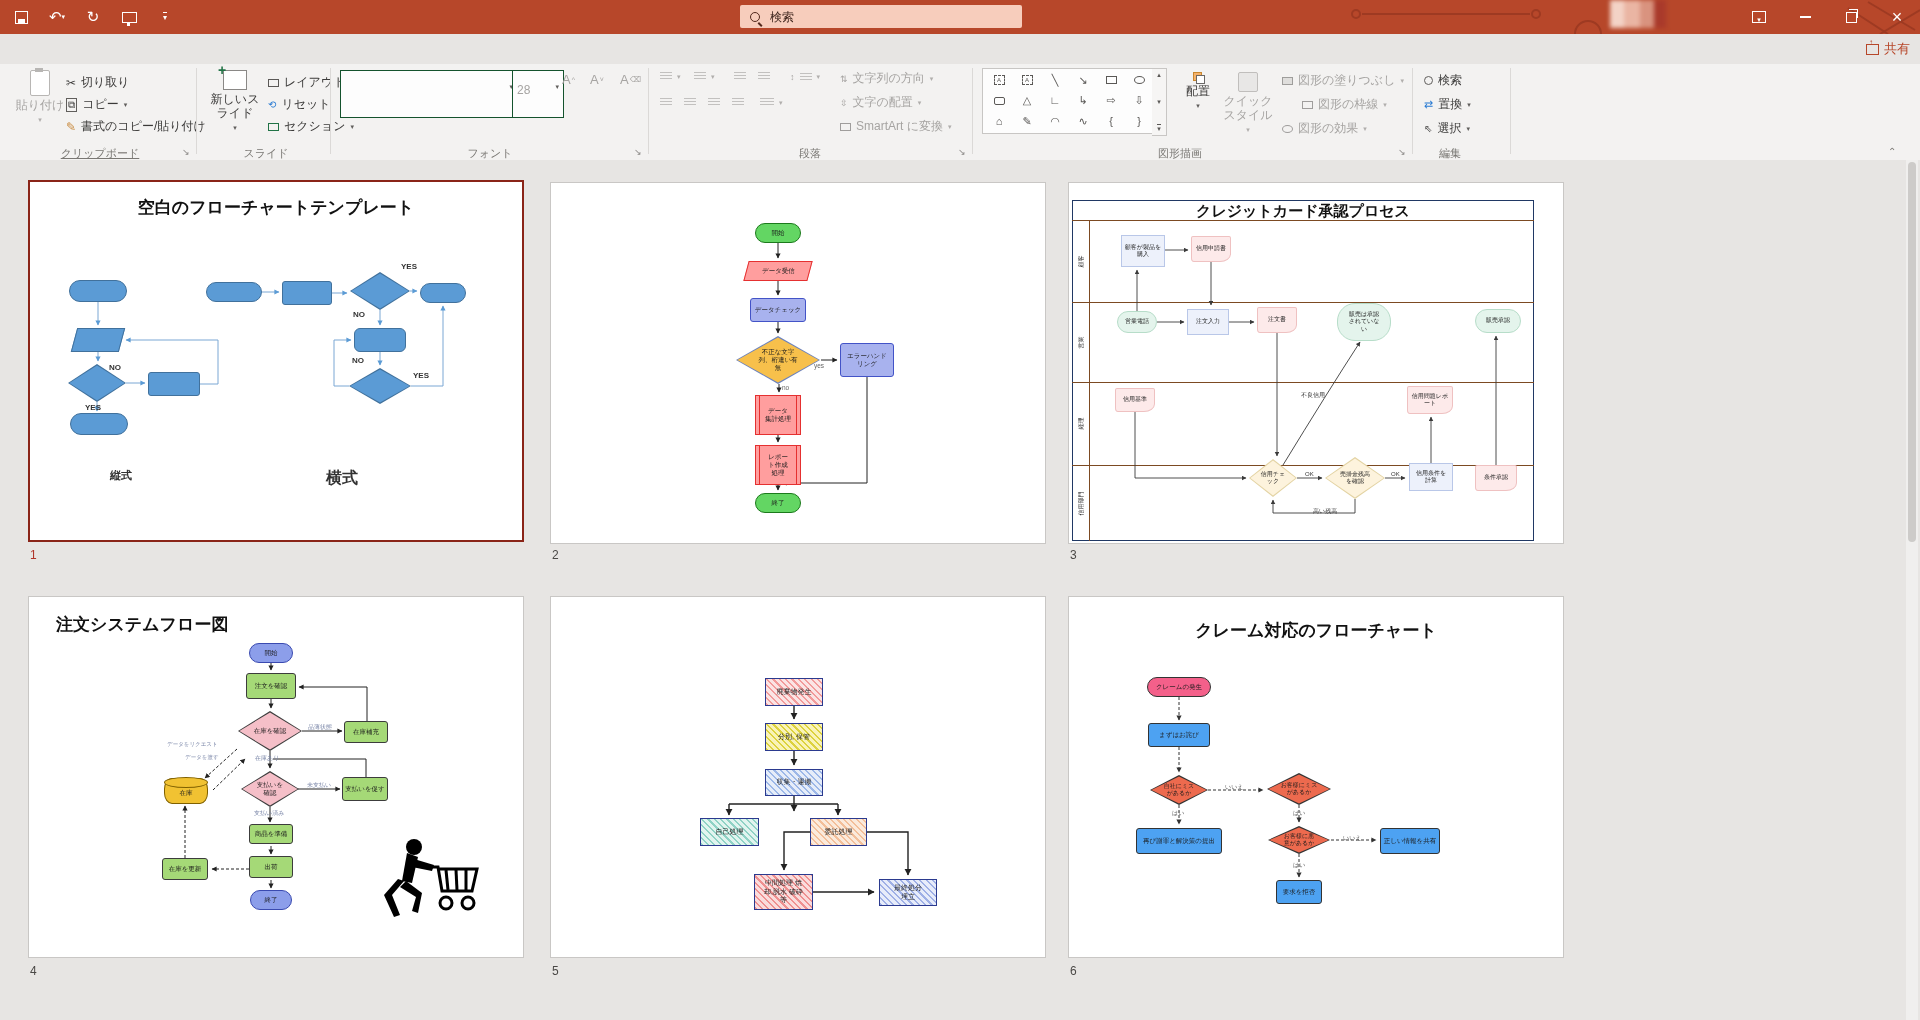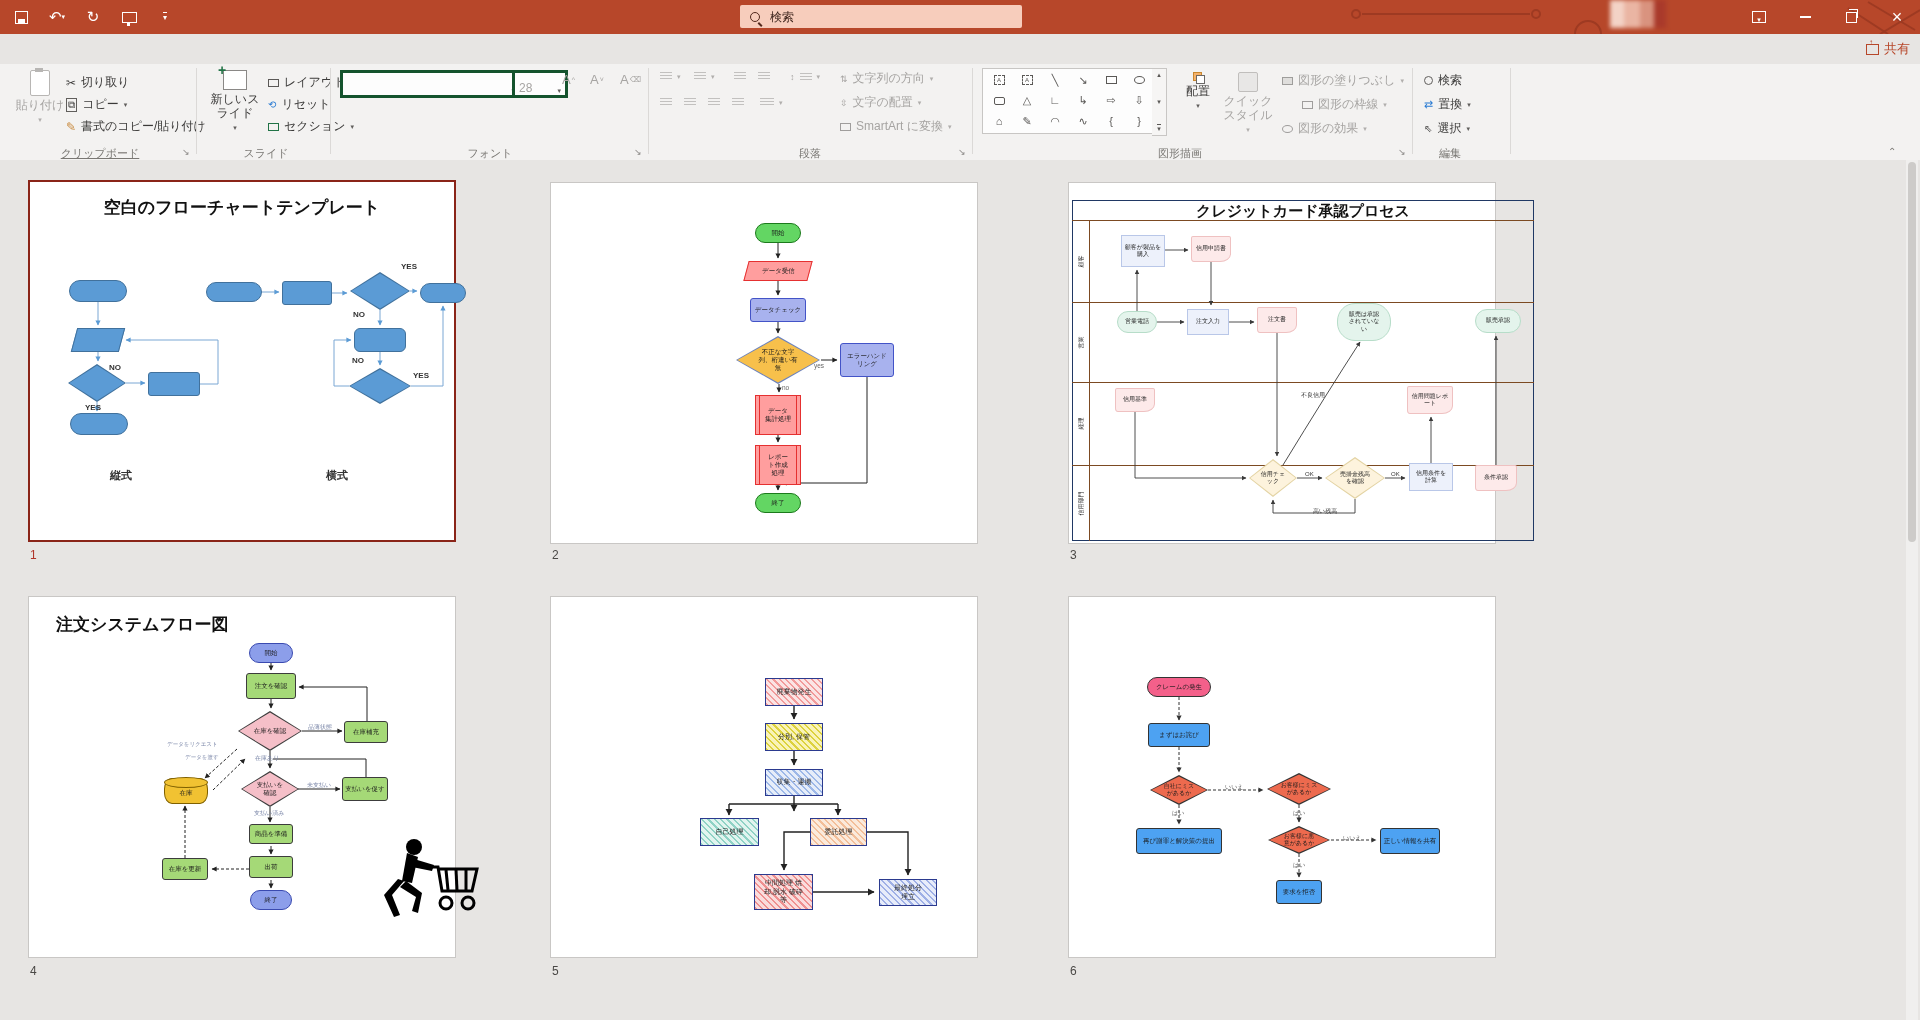--- a/index.html
+++ b/index.html
@@ -42,38 +42,38 @@
   .launcher{position:absolute;top:83px;font-size:9px;color:#8a8886;}
   .bigbtn{position:absolute;display:flex;flex-direction:column;align-items:center;gap:3px;font-size:12px;color:#3b3a39;text-align:center;line-height:1.15;}
   .smallbtn{position:absolute;display:flex;align-items:center;gap:5px;font-size:12px;color:#3b3a39;white-space:nowrap;}
   .dis{color:#a6a4a2 !important;}
   .chev{font-size:7px;color:#605e5c;}
   .dis .chev{color:#b0aeac;}
   .clipico{width:18px;height:24px;border:1.6px solid #b8b6b4;border-radius:2px;position:relative;background:#fff;}
   .clipico:after{content:"";position:absolute;left:4px;top:-3px;width:8px;height:4px;background:#b8b6b4;}
   .newslideico{width:22px;height:18px;border:1.4px solid #8a8886;background:#fff;position:relative;}
   .newslideico:after{content:"+";position:absolute;left:-6px;top:-9px;color:#217346;font-size:14px;font-weight:bold;}
-  .combo{position:absolute;height:22px;background:#fdfdfd;border:3px solid #14532d;display:flex;align-items:flex-end;justify-content:space-between;padding:0 4px;font-size:12px;color:#a6a4a2;}
+  .combo{position:absolute;height:22px;background:#fdfdfd;border:1px solid #14532d;display:flex;align-items:flex-start;justify-content:space-between;padding:12px 4px;font-size:12px;color:#a6a4a2;}
   .fbtn{position:absolute;top:98px;font-size:13px;color:#a6a4a2;display:flex;align-items:center;gap:1px;}
   .lines-ico{width:12px;height:9px;background:repeating-linear-gradient(to bottom,#9a9896 0 1px,transparent 1px 3px);}
   .dis-ico{opacity:.55;}
   .shapegallery{position:absolute;left:982px;top:4px;width:168px;height:62px;border:1px solid #c8c6c4;background:#fdfdfd;display:grid;grid-template-columns:repeat(6,1fr);align-items:center;justify-items:center;padding:1px 2px;}
   .sg{font-size:11px;color:#5a5856;line-height:1;}
   .sgbox{width:9px;height:6px;border:1px solid #5a5856;}
   .sgellipse{width:9px;height:6px;border:1px solid #5a5856;border-radius:50%;}
   .sground{width:9px;height:6px;border:1px solid #5a5856;border-radius:2px;}
   .sgtext{width:9px;height:8px;border:1px dashed #5a5856;font-size:6px;display:flex;align-items:center;justify-content:center;color:#5a5856;}
   .sgscroll{position:absolute;left:1152px;top:4px;width:14px;height:62px;border:1px solid #c8c6c4;border-left:none;background:#f6f5f4;display:flex;flex-direction:column;align-items:center;justify-content:space-between;padding:2px 0;font-size:7px;color:#5a5856;}
   .arrico{width:10px;height:10px;position:relative;}
   .arrico .b1{position:absolute;left:0;top:0;width:7px;height:7px;background:#f5b26b;border:1px solid #c8872f;}
   .arrico .b2{position:absolute;left:3px;top:3px;width:7px;height:7px;background:#fff;border:1px solid #6a6866;}
   .qsico{width:18px;height:18px;border:1px solid #c0bebc;background:#e8e7e6;border-radius:2px;}
   
   #workspace{position:absolute;left:0;top:160px;width:1920px;height:860px;background:#e7e5e3;}
-  .card{position:absolute;width:428px;height:362px;background:#fff;border:1px solid #c9c7c5;box-sizing:border-box;}
+  .card{position:absolute;width:496px;height:362px;background:#fff;border:1px solid #c9c7c5;box-sizing:border-box;}
   .card.sel{border:2px solid #8a2418;}
   .slidenum{position:absolute;font-size:12px;color:#4a4846;}
   .slidenum.sel{color:#b0352a;}
   .wires{position:absolute;left:0;top:0;width:480px;height:362px;}
   .nd{position:absolute;box-sizing:border-box;display:flex;align-items:center;justify-content:center;text-align:center;font-size:6.5px;line-height:1.25;color:#1c1c1c;padding:1px;}
   .pill{border-radius:12px;}
   .r3{border-radius:3px;}
   .r6{border-radius:6px;}
   .di{background:transparent !important;border:none !important;padding:0;}
   .di > i{position:absolute;inset:0;background:var(--b);clip-path:polygon(50% 0,100% 50%,50% 100%,0 50%);}
@@ -452,21 +452,21 @@
       <div class="nd s1n pill" style="left:390px;top:101px;width:46px;height:20px;"></div>
       <div class="elabel" style="left:323px;top:128px;font-size:8px;font-weight:bold;">NO</div>
       <div class="nd s1n r6" style="left:324px;top:146px;width:52px;height:24px;"></div>
       <div class="elabel" style="left:322px;top:174px;font-size:8px;font-weight:bold;">NO</div>
       <div class="nd di" style="left:319px;top:186px;width:62px;height:36px;--b:#41719c;--f:#5b9bd5;">
           <i></i>
           <span></span>
         </div>
       <div class="elabel" style="left:383px;top:189px;font-size:8px;font-weight:bold;">YES</div>
       <div class="elabel" style="left:80px;top:286px;font-size:11px;font-weight:bold;">縦式</div>
-      <div class="elabel" style="left:296px;top:286px;font-size:11px;font-weight:bold;">横式</div>
+      <div class="elabel" style="left:296px;top:286px;font-size:16px;font-weight:bold;">横式</div>
     </div>
     <div class="slidenum sel" style="left:30px;top:388px;">1</div>
 
     <div class="card" style="left:550px;top:22px;">
       <svg class="wires" viewBox="0 0 480 362">
         <defs>
             <marker id="m2" markerWidth="7" markerHeight="7" refX="4.6" refY="2.6" orient="auto">
               <path d="M0,0L5,2.6L0,5.2Z" fill="#222"></path>
             </marker>
           </defs>
@@ -701,20 +701,21 @@
         <g stroke="#333" stroke-width="1" fill="none" stroke-dasharray="3 2" marker-end="url(#m6)">
           <path d="M110,100 V123"></path>
           <path d="M110,150 V175"></path>
           <path d="M139,193 H194"></path>
           <path d="M110,208 V227"></path>
           <path d="M230,208 V225"></path>
           <path d="M262,243 H307"></path>
           <path d="M230,257 V280"></path>
         </g>
       </svg>
+      <div class="stitle" style="left:0;right:0;top:22px;text-align:center;font-size:17px;">クレーム対応のフローチャート</div>
       <div class="nd pill" style="left:78px;top:80px;width:64px;height:20px;background:#f4608a;border:1.4px solid #333;">クレームの発生</div>
       <div class="nd r3" style="left:79px;top:126px;width:62px;height:24px;background:#4da2f2;border:1.4px solid #333;">まずはお詫び</div>
       <div class="nd di" style="left:81px;top:178px;width:58px;height:30px;--b:#333;--f:#ed6a4e;">
           <i></i>
           <span style="width:34px;font-size:6px;">自社にミスがあるか</span>
         </div>
       <div class="elabel" style="left:156px;top:186px;font-size:6px;color:#555;">いいえ</div>
       <div class="nd di" style="left:198px;top:176px;width:64px;height:32px;--b:#333;--f:#ed6a4e;">
           <i></i>
           <span style="width:38px;font-size:6px;">お客様にミスがあるか</span>

